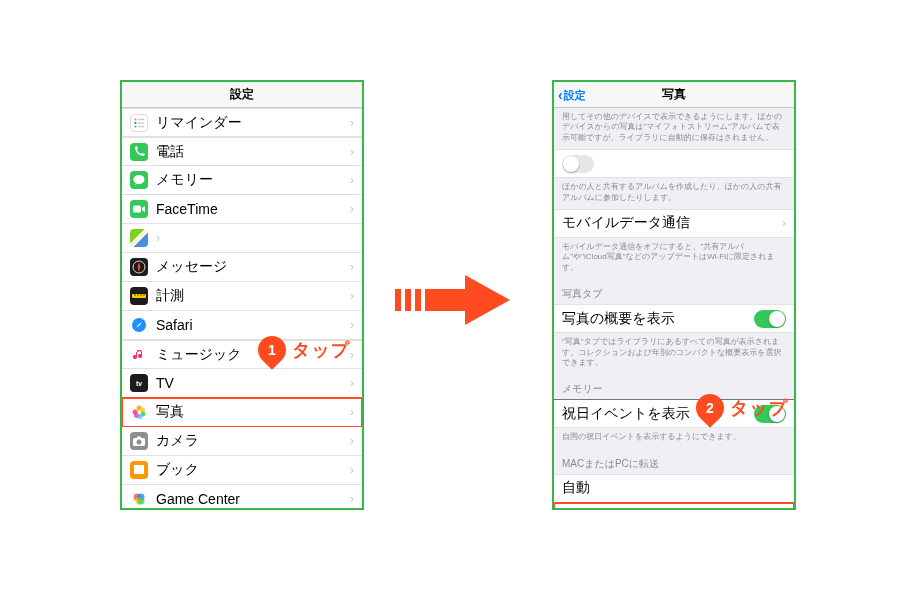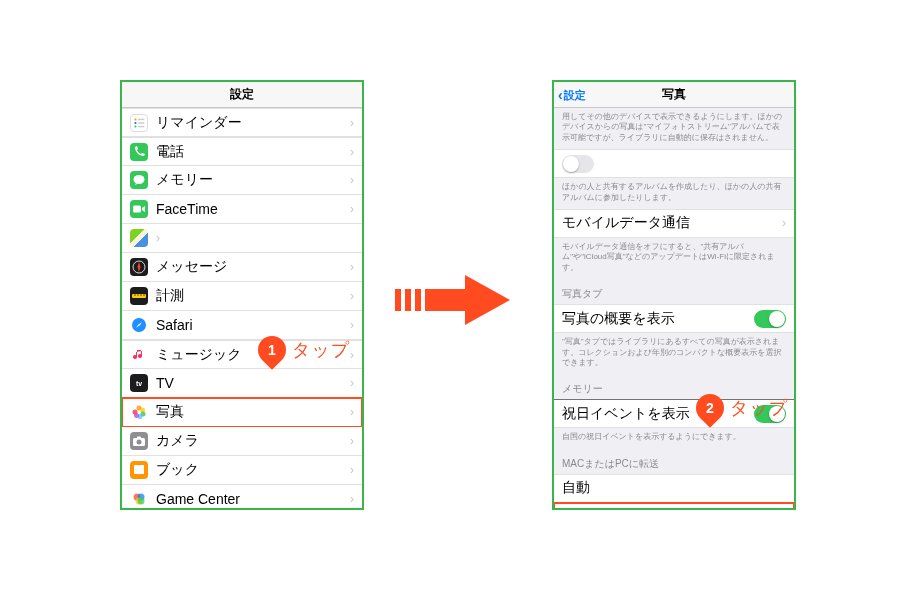--- a/index.html
+++ b/index.html
@@ -82,21 +82,21 @@
   }
   .callout .bubble {
     width: 28px; height: 28px; background:#ff4b1f; color:#fff;
     display:flex; align-items:center; justify-content:center;
     font-weight:700; font-size:14px;
     border-radius: 50% 50% 50% 0;
     transform: rotate(-45deg);
     margin-right: 6px;
   }
   .callout .bubble span { transform: rotate(45deg); }
-  .callout .text { color:#ff4b1f; font-size:18px; font-weight:400; letter-spacing:1px; padding-top:2px;}
+  .callout .text { color:#ff4b1f; font-size:18px; font-weight:700; letter-spacing:1px; padding-top:2px;}
   .arrow-wrap {
     position: absolute;
     left: 395px; top: 265px;
     width: 120px; height: 70px;
   }
   svg.icon-svg { width:18px; height:18px; }
 </style>
 </head>
 <body>
 

